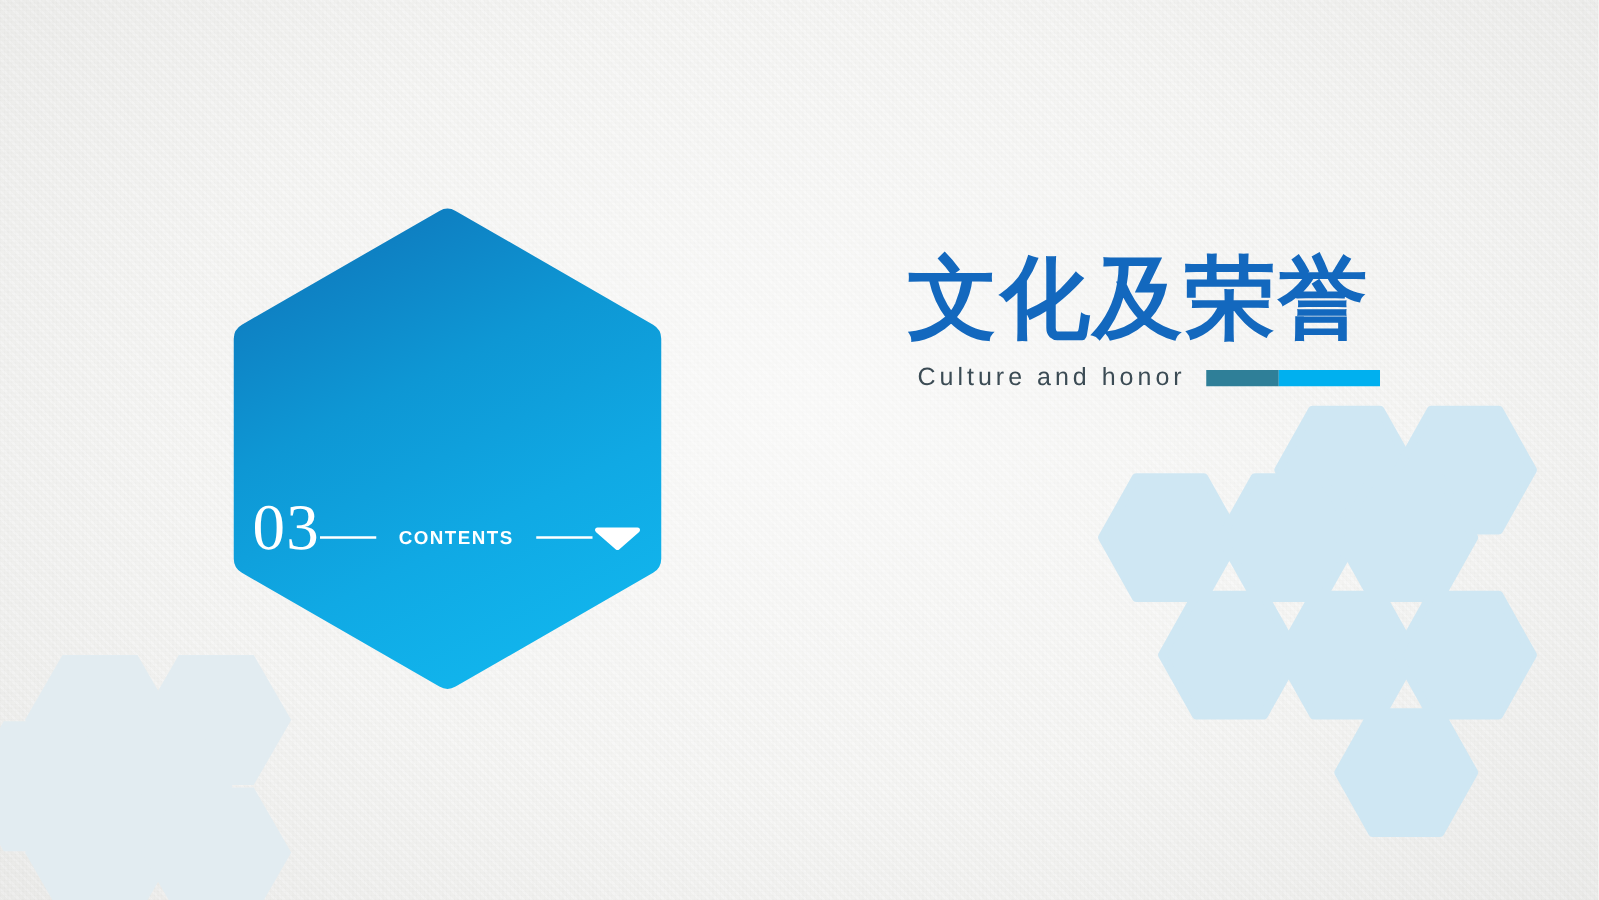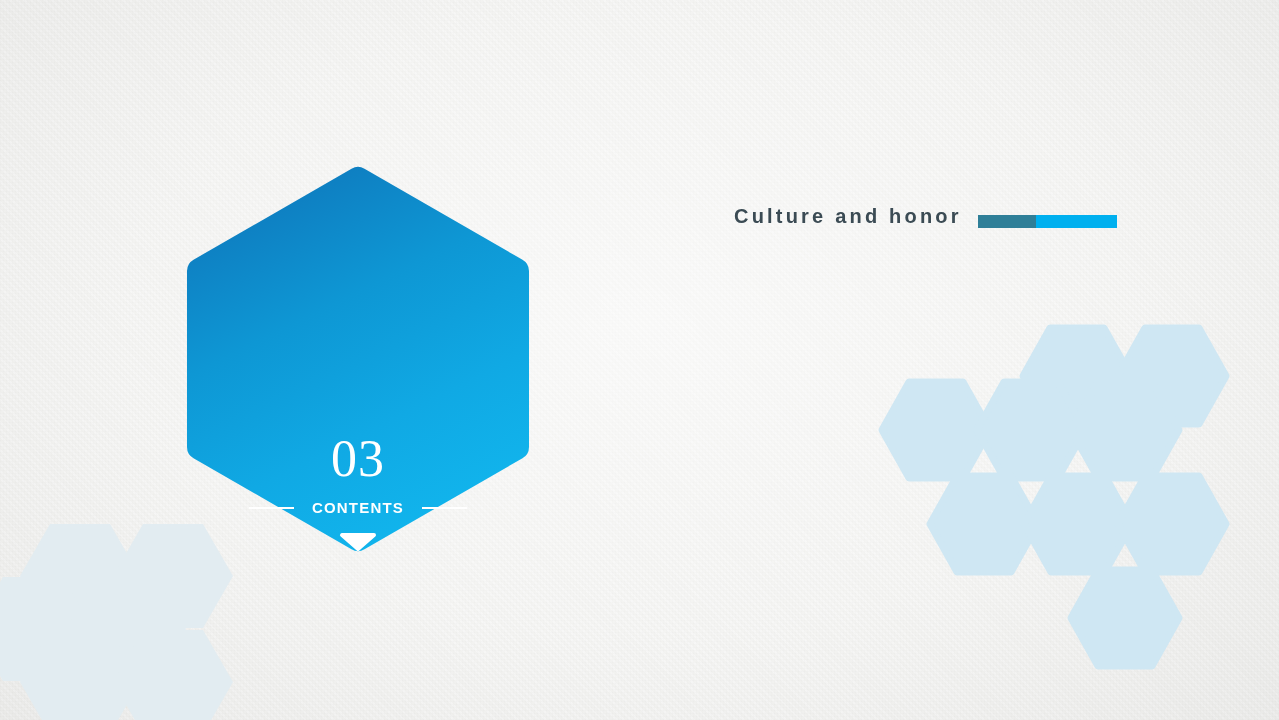--- a/index.html
+++ b/index.html
@@ -53,23 +53,23 @@
     height: 386px;
     z-index: 5;
   }
   #contents-hexagon-wrap svg { display: block; }
 
   #hex-inner {
     position: absolute;
     inset: 0;
     z-index: 6;
     display: flex;
-    flex-direction: column;
+    flex-direction: row;
     align-items: center;
-    justify-content: flex-end;
+    justify-content: center;
     padding-top: 128px;
     box-sizing: border-box;
     pointer-events: none;
   }
   #section-number {
     font-family: "Liberation Serif", "DejaVu Serif", serif;
     font-size: 52px;
     line-height: 52px;
     color: #ffffff;
     letter-spacing: 1px;
@@ -111,24 +111,23 @@
     font-family: "Liberation Sans", "DejaVu Sans", sans-serif;
     font-size: 72px;
     line-height: 86px;
     font-weight: bold;
     color: #1368be;
     letter-spacing: 2px;
     white-space: nowrap;
   }
   #subtitle-row {
     display: flex;
-    align-items: flex-end;
+    align-items: center;
     margin-top: 8px;
     margin-left: 8px;
-    font-weight: bold;
   }
   #slide-subtitle {
     font-family: "Liberation Sans", "DejaVu Sans", sans-serif;
     font-size: 20px;
     line-height: 24px;
     color: #3b4b54;
     letter-spacing: 3.2px;
     white-space: nowrap;
   }
   #accent-bar {
@@ -215,20 +214,21 @@
 
       <div id="contents-caret">
         <svg width="40" height="20" viewBox="0 0 40 20" xmlns="http://www.w3.org/2000/svg">
           <path d="M4 3 L36 3 L20 17 Z" fill="#ffffff" stroke="#ffffff" stroke-width="4" stroke-linejoin="round"></path>
         </svg>
       </div>
     </div>
   </div>
 
   <div id="heading-block">
+    <h1 id="slide-title">文化及荣誉</h1>
 
     <div id="subtitle-row">
       <span id="slide-subtitle">Culture and honor</span>
 
       <span id="accent-bar">
         <span id="accent-bar-dark"></span>
         <span id="accent-bar-light"></span>
       </span>
     </div>
   </div>

